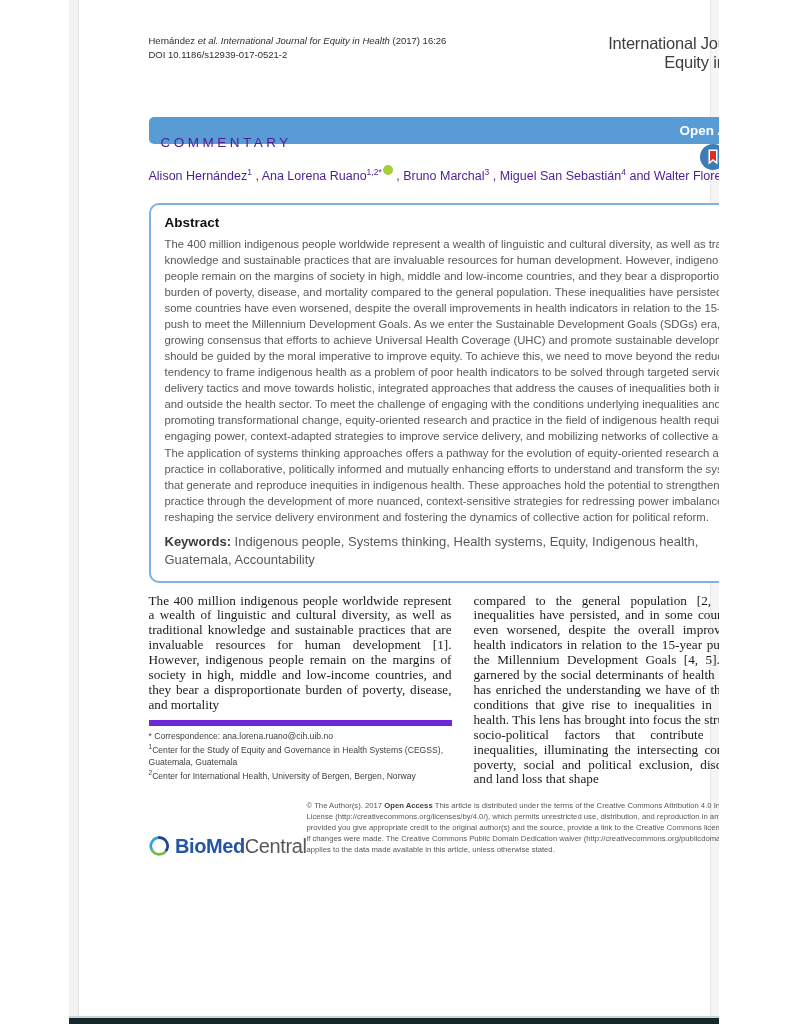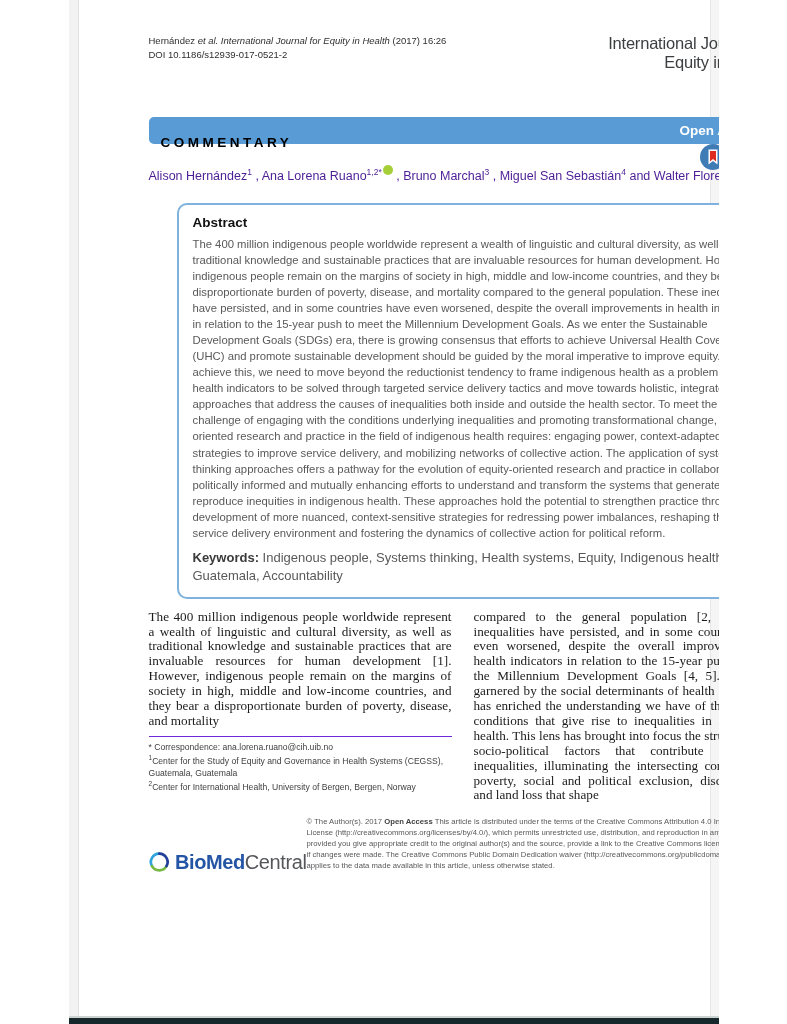--- a/index.html
+++ b/index.html
@@ -19,55 +19,55 @@
   .hdr { display:flex; justify-content:space-between; align-items:flex-start; margin-top:34px; }
   .citation { font-size:9.5px; line-height:1.5; color:#2f2f2f; }
   .citation .it { font-style:italic; }
   .journal-brand { text-align:right; font-size:16.5px; line-height:1.18; color:#3c3e40; letter-spacing:-0.2px; }
 
   
   .banner {
     margin-top:44px; height:27px; border-radius:5px; background:#589bd5;
     display:flex; align-items:center; justify-content:space-between; padding:0 12px;
   }
-  .banner .type { color:#000000; font-weight:bold; font-size:13.5px; letter-spacing:3.5px;margin-top:24px; }
+  .banner .type { color:#4c1d95; font-weight:normal; font-size:13.5px; letter-spacing:3.5px;margin-top:24px; }
   .banner .badge { color:#fff; font-weight:bold; font-size:13.5px; }
 
   
   .title {
     margin-top:13px; width:580px; font-size:27px; line-height:1.21;
     color:#1e1e1e; font-weight:400; letter-spacing:-0.3px;
   }
   .crossmark { position:absolute; top:144px; right:0; display:flex; align-items:flex-end; gap:5px; cursor:pointer; }
   .crossmark .cm-label { font-size:9.5px; color:#3d3d3d; }
   .authors { margin-top:21px; font-size:12.5px; color:#4c1d95; }
   .authors sup { font-size:8.5px; }
   .orcid {
     display:inline-block; width:10px; height:10px; border-radius:50%;
     background:#a6ce39; vertical-align:super; margin-left:1px;
     color:#fff; font-size:6px; text-align:center; line-height:10px; font-weight:bold;
   }
 
   
   .abstract-box {
     margin-top:20px; border:2px solid #7fb2dd; border-radius:10px;
-    padding:10px 14px 11px 14px; background:#fff;margin-left:28px;
+    padding:10px 14px 11px 14px; background:#fff;
   }
   .abstract-heading { font-size:13.5px; font-weight:bold; color:#111; margin-bottom:6px; }
   .abstract-body { font-size:11.3px; line-height:1.42; color:#595959; }
   .keywords { margin-top:8px; font-size:13px; line-height:1.42; color:#595959; }
   .keywords b { color:#3b3b3b; }
 
   
   .columns { display:flex; gap:22px; margin-top:11px; }
   .col { width:303px; font-family:"Liberation Serif", serif; font-size:13.2px; line-height:1.13; text-align:justify; color:#1b1b1b; hyphens:auto; }
   .col p { margin:0; }
 
   
-  .footnotes { margin-top:7px; padding-top:4px; border-top:1px solid #6d28d9; font-family:"Liberation Sans", sans-serif; font-size:8.6px; line-height:1.4; color:#3e3e3e; text-align:left; }
+  .footnotes { margin-top:7px; padding-top:4px; border-top:6px solid #6d28d9; font-family:"Liberation Sans", sans-serif; font-size:8.6px; line-height:1.4; color:#3e3e3e; text-align:left; }
   .footnotes sup { font-size:6.5px; }
 
   
   .footer { display:flex; margin-top:14px; align-items:flex-start; }
   .bmc-logo { display:flex; align-items:center; gap:6px; width:158px; flex-shrink:0;margin-top:26px; }
   .bmc-text { font-size:20px; letter-spacing:-0.4px; white-space:nowrap; }
   .bmc-text .biomed { font-weight:bold; color:#2455a4; }
   .bmc-text .central { color:#55565a; }
   .copyright { flex:1; font-size:7.7px; line-height:1.42; color:#58585a; }
   .copyright b { color:#3f3f3f; }

